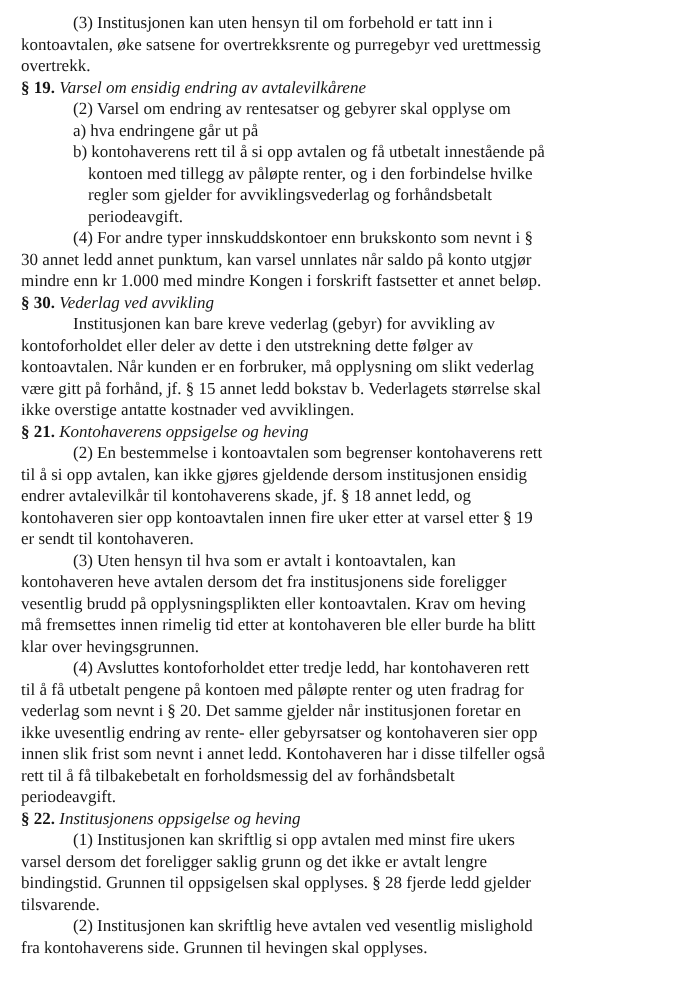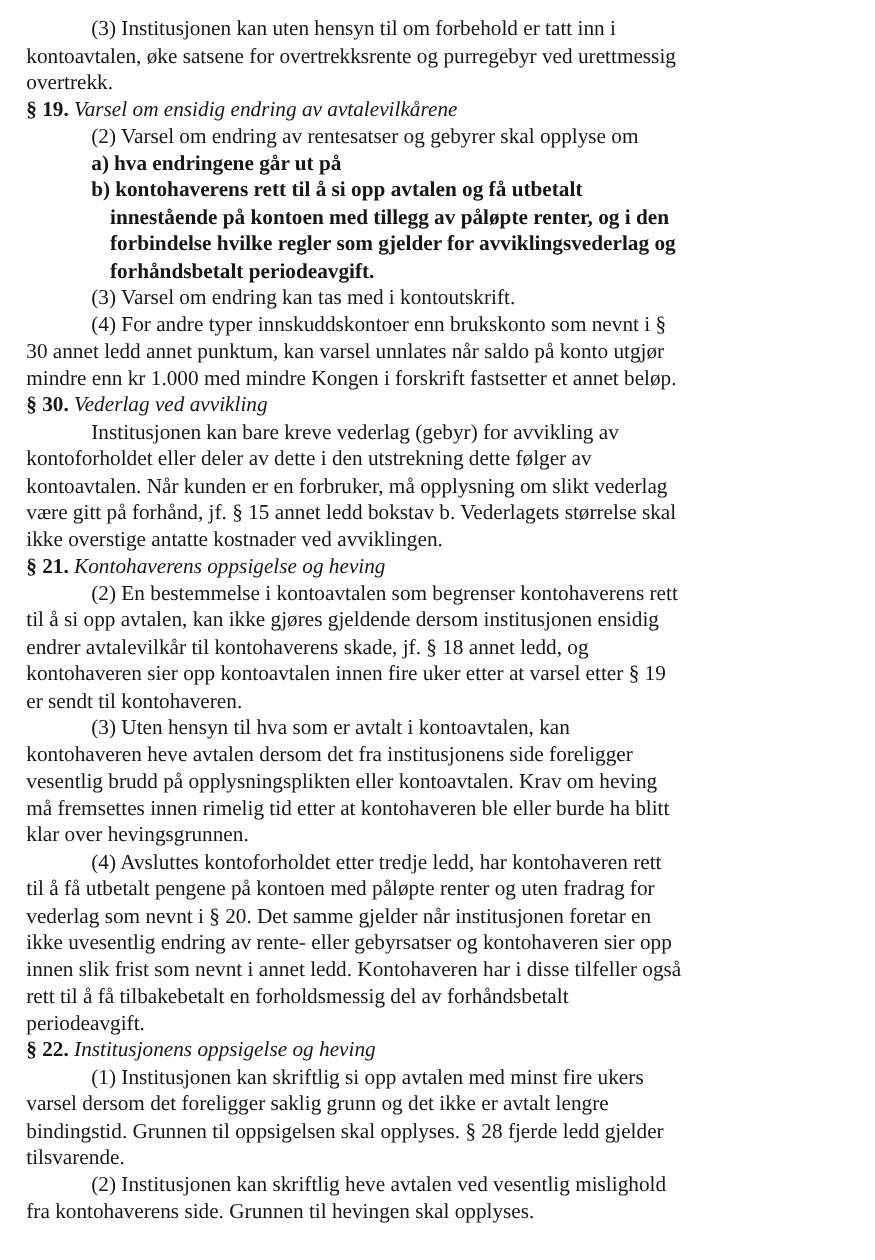--- a/index.html
+++ b/index.html
@@ -37,42 +37,40 @@
   .heading .sec-num {
     font-weight: 700;
   }
   .heading .sec-title {
     font-style: italic;
   }
   .list-item {
     margin-left: 52px;
     padding-left: 15px;
     text-indent: -15px;
-    font-weight: bold;
   }
   .list-marker {
     padding-right: 4px;
   }
 </style>
 </head>
 <body>
 
 <div class="page">
 
   <p class="para indent">(3) Institusjonen kan uten hensyn til om forbehold er tatt inn i kontoavtalen, øke satsene for overtrekksrente og purregebyr ved urettmessig overtrekk.</p>
 
   <section class="doc-section">
     <p class="para heading">
       <span class="sec-num">§ 19.</span>
       <span class="sec-title">Varsel om ensidig endring av avtalevilkårene</span>
     </p>
     <p class="para indent">(2) Varsel om endring av rentesatser og gebyrer skal opplyse om</p>
     <p class="para list-item"><span class="list-marker">a)</span><span class="list-text">hva endringene går ut på</span></p>
     <p class="para list-item"><span class="list-marker">b)</span><span class="list-text">kontohaverens rett til å si opp avtalen og få utbetalt innestående på kontoen med tillegg av påløpte renter, og i den forbindelse hvilke regler som gjelder for avviklingsvederlag og forhåndsbetalt periodeavgift.</span></p>
-    <p class="para indent">(3) Varsel om endring kan tas med i kontoutskrift.</p>
     <p class="para indent">(4) For andre typer innskuddskontoer enn brukskonto som nevnt i § 30 annet ledd annet punktum, kan varsel unnlates når saldo på konto utgjør mindre enn kr 1.000 med mindre Kongen i forskrift fastsetter et annet beløp.</p>
   </section>
 
   <section class="doc-section">
     <p class="para heading">
       <span class="sec-num">§ 30.</span>
       <span class="sec-title">Vederlag ved avvikling</span>
     </p>
     <p class="para indent">Institusjonen kan bare kreve vederlag (gebyr) for avvikling av kontoforholdet eller deler av dette i den utstrekning dette følger av kontoavtalen. Når kunden er en forbruker, må opplysning om slikt vederlag være gitt på forhånd, jf. § 15 annet ledd bokstav b. Vederlagets størrelse skal ikke overstige antatte kostnader ved avviklingen.</p>
   </section>

